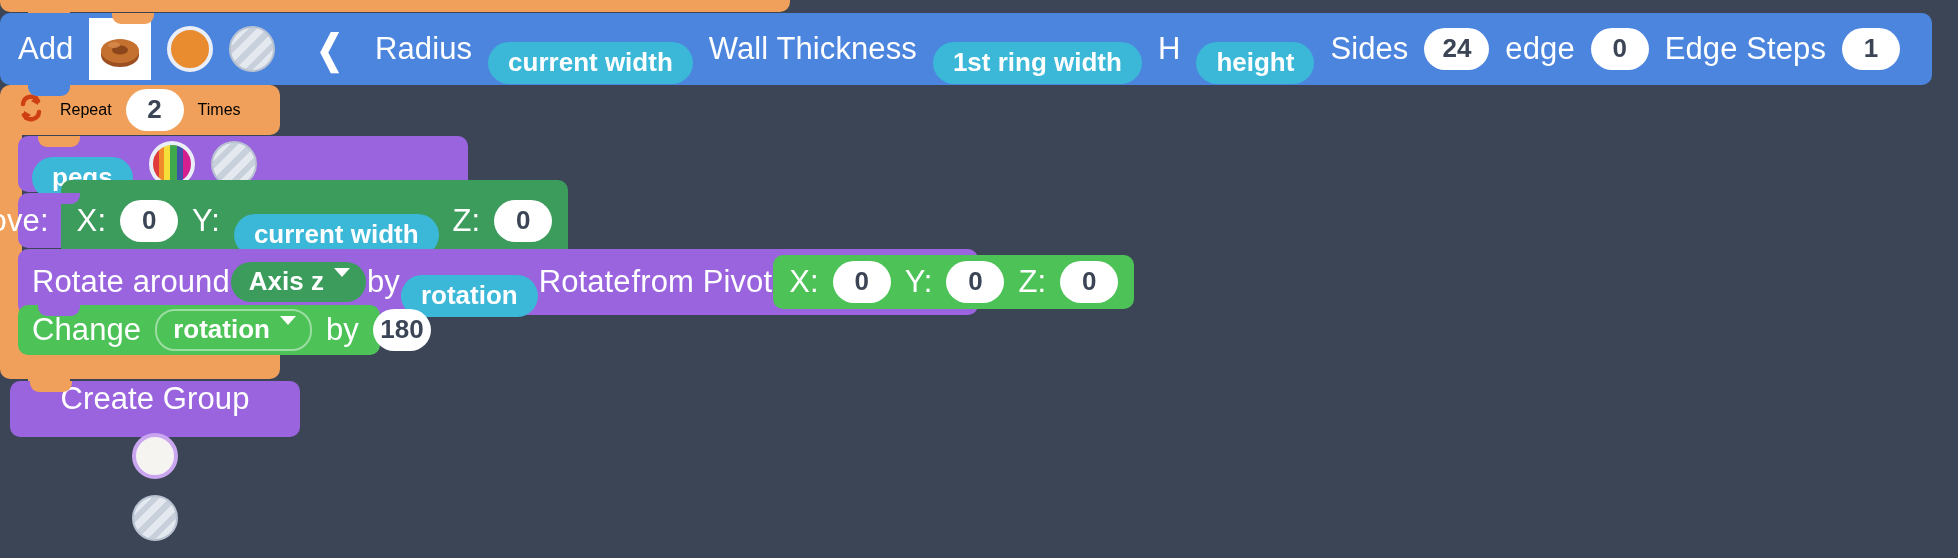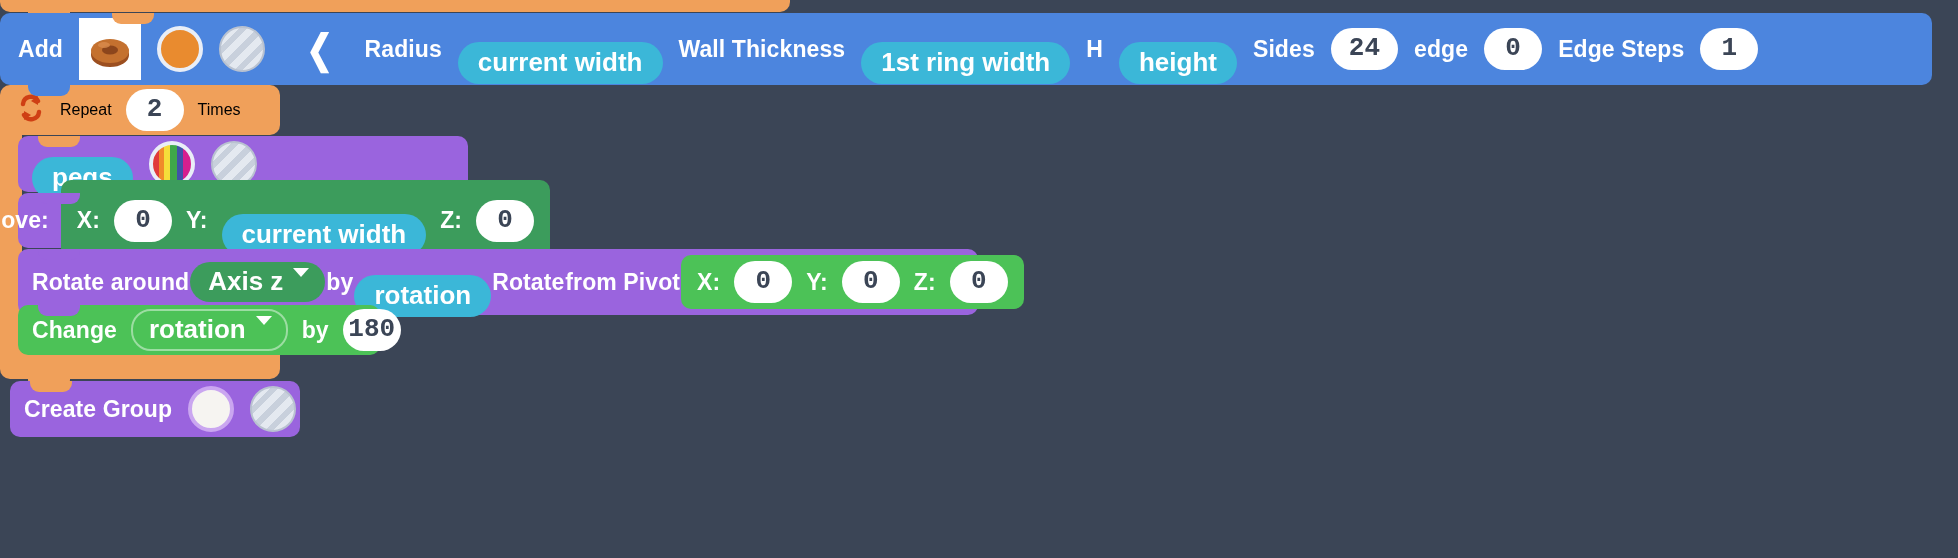--- a/index.html
+++ b/index.html
@@ -26,22 +26,22 @@
     position: absolute;
     display: flex;
     align-items: center;
     border-radius: 10px;
     color: #ffffff;
     font-weight: bold;
     white-space: nowrap;
     box-sizing: border-box;
   }
   .block .lbl {
-    font-size: 23px;
-    font-weight: bold;
+    font-size: 31px;
+    font-weight: normal;
     letter-spacing: 0.1px;
     color: #fff;
   }
 
   
   .notch {
     position: absolute;
     top: 0px;
     left: 28px;
     width: 42px;
@@ -89,21 +89,20 @@
     font-size: 26px;
     font-weight: bold;
     border-radius: 22px;
     padding: 7px 18px 9px;
     min-width: 22px;
     text-align: center;
     line-height: 1;
     display: inline-flex;
     align-items: center;
     justify-content: center;
-    font-family: Liberation Mono, monospace;
   }
   .dropdown {
     background: #3c9c5c;
     color: #fff;
     font-size: 26px;
     font-weight: bold;
     border-radius: 20px;
     padding: 6px 16px 8px 18px;
     display: inline-flex;
     gap: 10px;
@@ -306,20 +305,20 @@
     <div class="notch on-purple" style="left:20px;"></div>
     <span class="lbl">Change</span>
     <span class="dropdown outlined">
       <span>rotation</span>
       <span class="caret"></span>
     </span>
     <span class="lbl">by</span>
     <span class="pill-num">180</span>
   </div>
 
-  <div class="block c-purple" style="left:10px; top:381px; width:290px; height:56px; padding:0 14px; gap:16px;">
+  <div class="block c-purple" style="left:10px; top:381px; width:290px; height:56px; padding:0 14px; gap:16px;flex-direction:column;">
     <div class="notch on-orange" style="left:20px;"></div>
     <span class="lbl">Create Group</span>
     <div class="swatch swatch-white"></div>
     <div class="swatch swatch-hatch"></div>
   </div>
 
 </div>
 
 </body></html>

